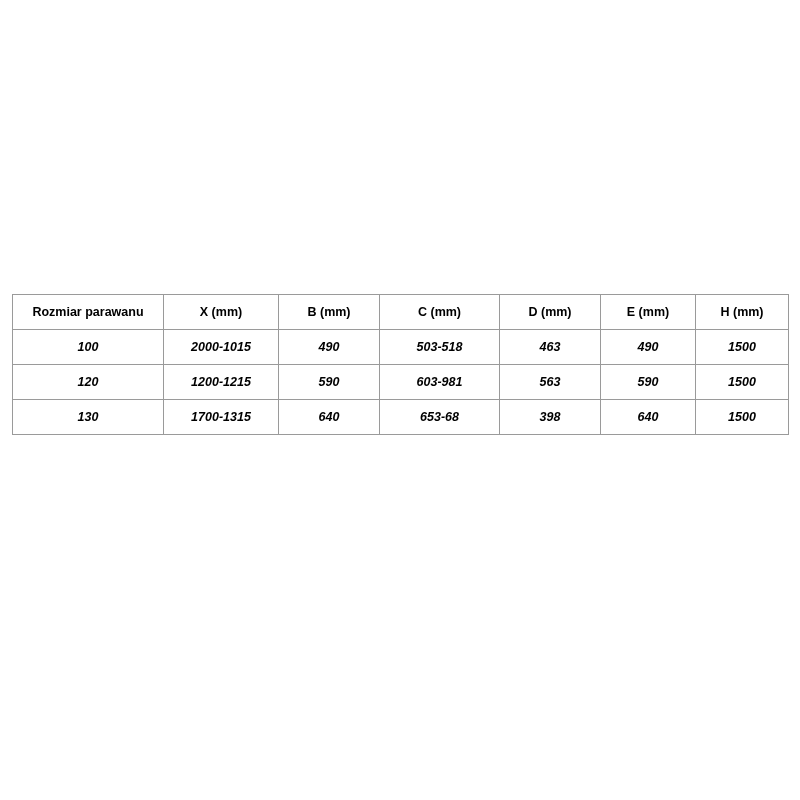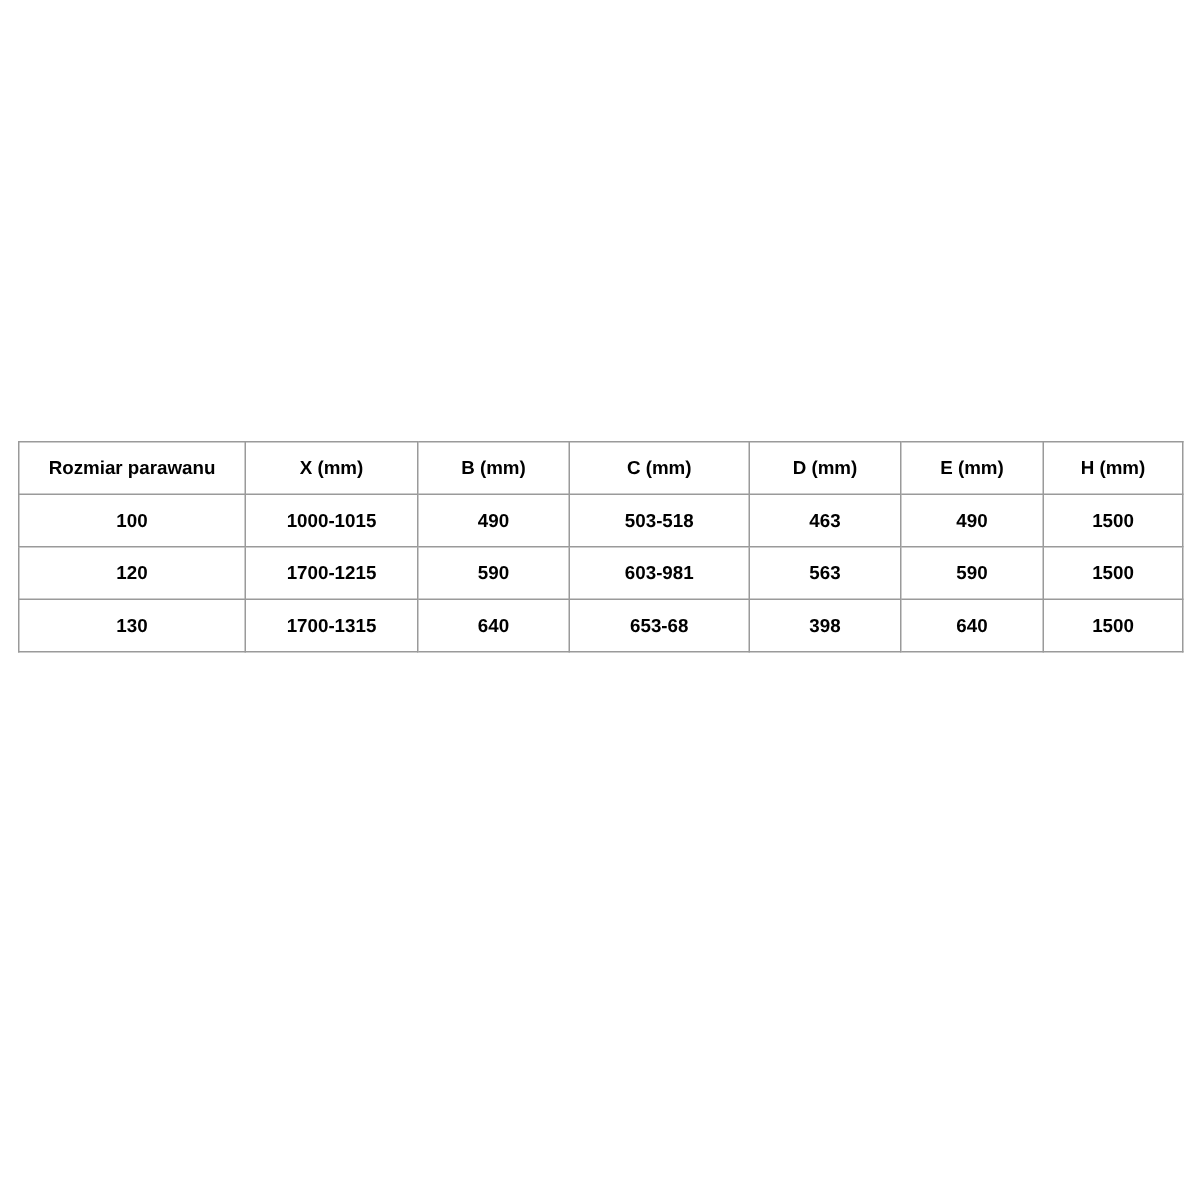--- a/index.html
+++ b/index.html
@@ -39,20 +39,21 @@
     height: 34px;
     padding: 0 2px;
     color: #000;
   }
   table.spec th {
     font-weight: bold;
     font-size: 12.5px;
   }
   table.spec td {
     font-weight: bold;
+    font-style: italic;
   }
   
   col.c0 { width: 151px; }
   col.c1 { width: 115px; }
   col.c2 { width: 101px; }
   col.c3 { width: 120px; }
   col.c4 { width: 101px; }
   col.c5 { width: 95px; }
   col.c6 { width: 93px; }
 </style>
@@ -78,30 +79,30 @@
           <th>B (mm)</th>
           <th>C (mm)</th>
           <th>D (mm)</th>
           <th>E (mm)</th>
           <th>H (mm)</th>
         </tr>
       </thead>
       <tbody>
         <tr>
           <td>100</td>
-          <td>1000-1015</td>
+          <td>2000-1015</td>
           <td>490</td>
           <td>503-518</td>
           <td>463</td>
           <td>490</td>
           <td>1500</td>
         </tr>
         <tr>
           <td>120</td>
-          <td>1700-1215</td>
+          <td>1200-1215</td>
           <td>590</td>
           <td>603-981</td>
           <td>563</td>
           <td>590</td>
           <td>1500</td>
         </tr>
         <tr>
           <td>130</td>
           <td>1700-1315</td>
           <td>640</td>

